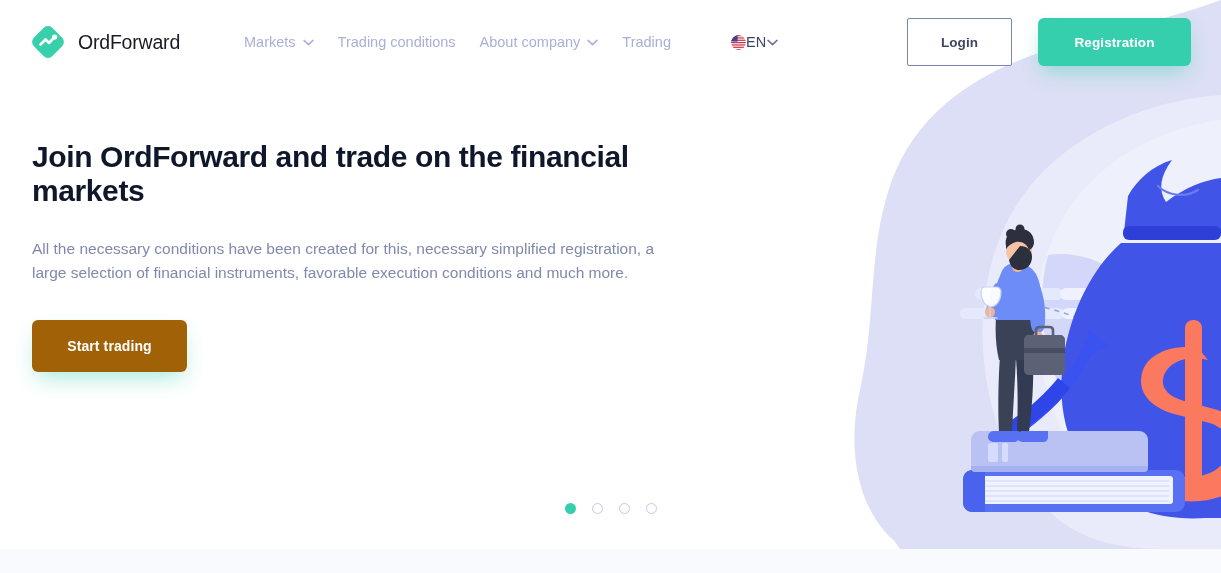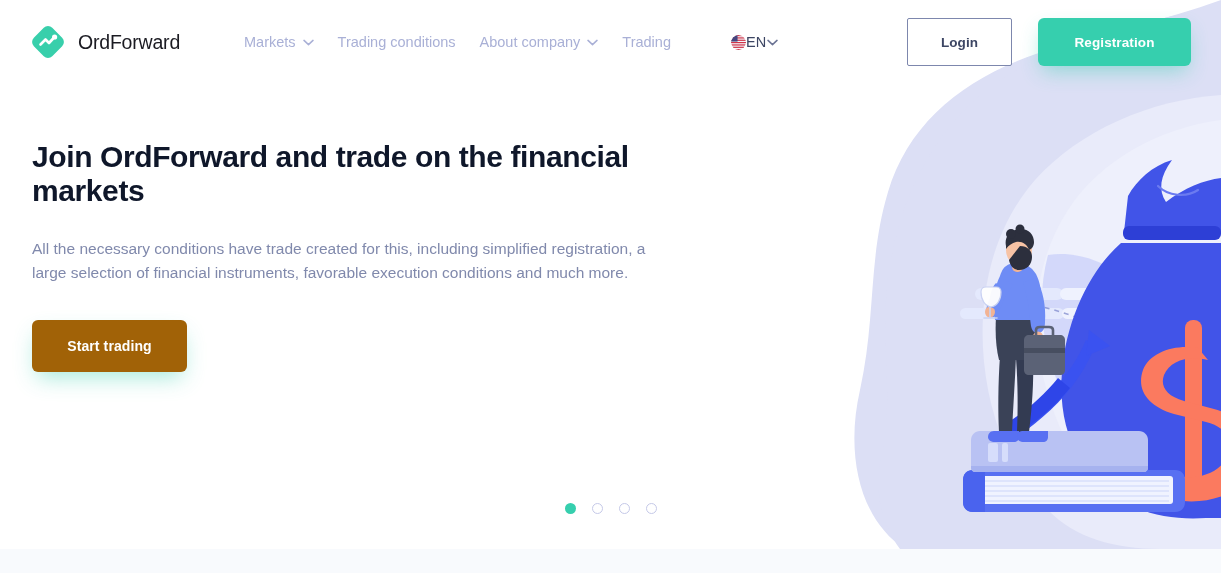--- a/index.html
+++ b/index.html
@@ -353,21 +353,21 @@
 
     <div class="actions">
       <button class="btn-login">Login</button>
       <button class="btn-register">Registration</button>
     </div>
   </div>
 
   <div class="hero">
     <div class="hero-inner">
       <h1 class="hero-title">Join OrdForward and trade on the financial markets</h1>
-      <p class="hero-sub">All the necessary conditions have trade created for this, including simplified registration, a large selection of financial instruments, favorable execution conditions and much more.</p>
+      <p class="hero-sub">All the necessary conditions have been created for this, necessary simplified registration, a large selection of financial instruments, favorable execution conditions and much more.</p>
       <button class="btn-start">Start trading</button>
     </div>
   </div>
 
   <div class="dots">
     <span class="dot active"></span>
     <span class="dot idle"></span>
     <span class="dot idle"></span>
     <span class="dot idle"></span>
   </div>

